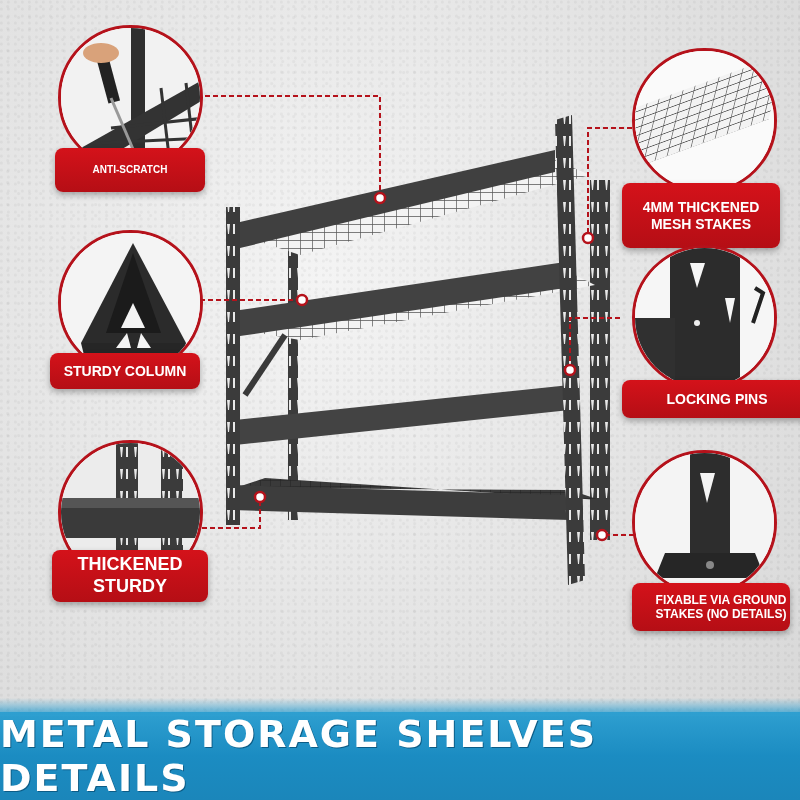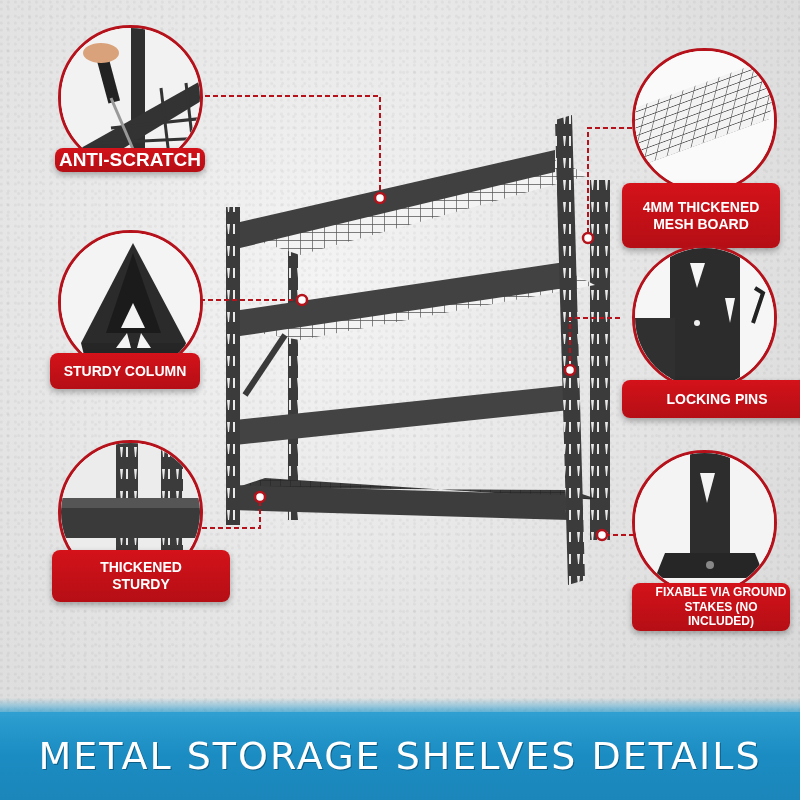--- a/index.html
+++ b/index.html
@@ -44,21 +44,21 @@
     display: flex; align-items: center; justify-content: center;
   }
   .banner::before {
     content: ""; position: absolute; left: 0; right: 0; top: -14px; height: 18px;
     background: linear-gradient(180deg, rgba(46,159,208,0) 0%, rgba(46,159,208,0.9) 100%);
   }
   .banner-title {
     position: relative;
     color: #fff;
     font-family: "DejaVu Sans", sans-serif;
-    font-weight: normal;
+    font-weight: bold;
     font-size: 38px;
     letter-spacing: 2px;
     text-shadow: 1px 1px 0 #0c5c86;
   }
 </style>
 </head>
 <body>
 
 <div class="noise"></div>
 
@@ -128,21 +128,21 @@
         <line x1="50" y1="100" x2="145" y2="90"></line>
           <line x1="40" y1="115" x2="145" y2="110"></line>
         <line x1="100" y1="60" x2="110" y2="145"></line>
           <line x1="125" y1="55" x2="135" y2="145"></line>
       </g>
       <rect x="40" y="20" width="12" height="55" fill="#222" transform="rotate(-15 46 47)"></rect>
       <ellipse cx="40" cy="25" rx="18" ry="10" fill="#d9a27a"></ellipse>
       <line x1="50" y1="70" x2="78" y2="135" stroke="#999" stroke-width="3"></line>
     </svg>
   </div>
-  <div class="label" style="left:55px;top:148px;width:150px;height:24px;font-size:19px;">
+  <div class="label" style="left:55px;top:148px;width:150px;height:44px;font-size:10px;">
     <span>ANTI-SCRATCH</span>
   </div>
 </div>
 
 <div class="callout">
   <div class="circle" style="left:58px;top:230px;width:145px;height:145px;">
     <svg width="145" height="145">
       <rect width="145" height="145" fill="#f4f4f4"></rect>
       <polygon points="72,10 20,110 125,110" fill="#2b2b2b"></polygon>
       <polygon points="72,20 45,100 100,100" fill="#1b1b1b"></polygon>
@@ -162,41 +162,41 @@
 <div class="callout">
   <div class="circle" style="left:58px;top:440px;width:145px;height:145px;">
     <svg width="145" height="145">
       <rect width="145" height="145" fill="#ececec"></rect>
       <rect x="55" y="0" width="22" height="145" fill="url(#holes)"></rect>
       <rect x="100" y="0" width="22" height="145" fill="url(#holes)"></rect>
       <rect x="0" y="65" width="145" height="30" fill="#3a3a3a"></rect>
       <rect x="0" y="55" width="145" height="10" fill="#555"></rect>
     </svg>
   </div>
-  <div class="label" style="left:52px;top:550px;width:178px;height:52px;font-size:14px;text-align:center;">
+  <div class="label" style="left:52px;top:550px;width:156px;height:52px;font-size:18px;text-align:center;">
     <div>
       <span>THICKENED</span>
       <span>STURDY</span>
     </div>
   </div>
 </div>
 
 <div class="callout">
   <div class="circle" style="left:632px;top:48px;width:145px;height:145px;">
     <svg width="145" height="145">
       <rect width="145" height="145" fill="#fafafa"></rect>
       <g transform="translate(5,35) skewY(-20) skewX(-15)">
         <rect x="0" y="20" width="150" height="60" fill="url(#mesh)"></rect>
       </g>
     </svg>
   </div>
   <div class="label" style="left:622px;top:183px;width:158px;height:65px;font-size:14px;">
     <div>
       <span>4MM THICKENED</span>
-      <span>MESH BOARD</span>
+      <span>MESH STAKES</span>
     </div>
   </div>
 </div>
 
 <div class="callout">
   <div class="circle" style="left:632px;top:245px;width:145px;height:145px;">
     <svg width="145" height="145">
       <rect width="145" height="145" fill="#f6f6f6"></rect>
       <rect x="35" y="0" width="70" height="145" fill="#2c2c2c"></rect>
       <rect x="0" y="70" width="40" height="75" fill="#303030"></rect>
@@ -217,20 +217,20 @@
       <rect width="145" height="145" fill="#f4f4f4"></rect>
       <rect x="55" y="0" width="40" height="100" fill="#2d2d2d"></rect>
       <polygon points="65,20 80,20 72,50" fill="#f4f4f4"></polygon>
       <polygon points="30,100 120,100 130,125 20,125" fill="#262626"></polygon>
       <circle cx="75" cy="112" r="4" fill="#888"></circle>
     </svg>
   </div>
   <div class="label" style="left:632px;top:583px;width:158px;height:48px;font-size:12px;padding-left:20px;">
     <div>
       <span>FIXABLE VIA GROUND</span>
-      <span>STAKES (NO INCLUDED)</span>
+      <span>STAKES (NO DETAILS)</span>
     </div>
   </div>
 </div>
 
 <div class="banner">
   <div class="banner-title">METAL STORAGE SHELVES DETAILS</div>
 </div>
 
 </body></html>

